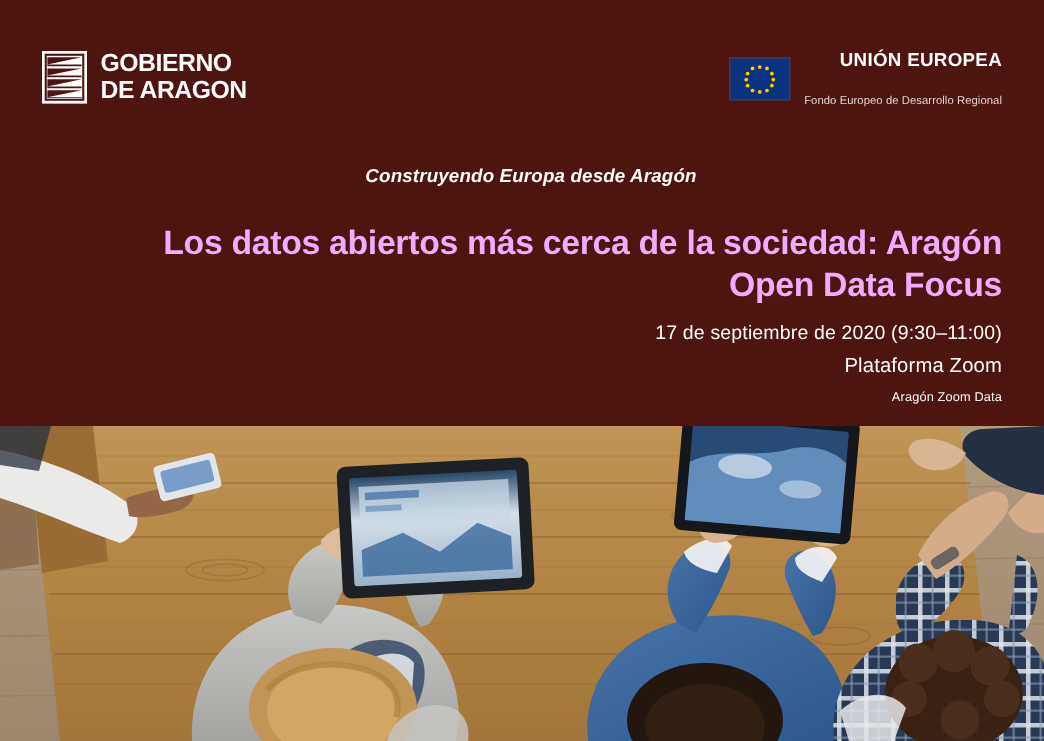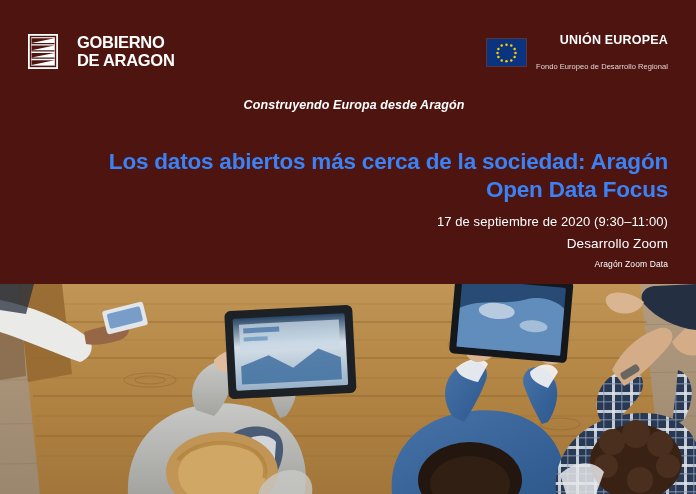--- a/index.html
+++ b/index.html
@@ -41,21 +41,21 @@
   }
   .gov-mark {
     width: 30px;
     height: 35px;
     background: #ffffff;
     position: relative;
     flex: none;
   }
   .gov-mark svg { display: block; }
   .gov-words {
-    margin-left: 19px;
+    margin-left: 9px;
     color: #ffffff;
     font-weight: bold;
     font-size: 16.5px;
     line-height: 17.5px;
     letter-spacing: -0.3px;
     display: flex;
     flex-direction: column;
     justify-content: center;
     white-space: nowrap;
   }
@@ -97,38 +97,38 @@
     line-height: 11px;
     letter-spacing: 0.05px;
     margin-top: 14px;
   }
 
   
   .tagline {
     position: absolute;
     left: 0;
     right: 0;
-    top: 98px;
+    top: 110px;
     text-align: center;
     color: #ffffff;
     font-size: 12.5px;
     font-weight: bold;
     font-style: italic;
     letter-spacing: 0.1px;
     padding-left: 12px;
   }
 
   
   .title {
     position: absolute;
     right: 28px;
     top: 148px;
     width: 600px;
     text-align: right;
-    color: #3b82f6;
+    color: #f0abfc;
     font-size: 22.5px;
     font-weight: bold;
     line-height: 28px;
     letter-spacing: -0.2px;
   }
 
   .meta {
     position: absolute;
     right: 28px;
     top: 211px;
@@ -218,21 +218,21 @@
 
     <div class="tagline">Construyendo Europa desde Aragón</div>
 
     <div class="title">
       <span>Los datos abiertos más cerca de la sociedad: Aragón Open</span>
       <span>Data Focus</span>
     </div>
 
     <div class="meta">
       <div class="meta-date">17 de septiembre de 2020  (9:30–11:00)</div>
-      <div class="meta-platform">Desarrollo Zoom</div>
+      <div class="meta-platform">Plataforma Zoom</div>
       <div class="meta-brand">Aragón Zoom Data</div>
     </div>
   </div>
 
   <div class="photo">
     <svg width="696" height="210" viewBox="0 0 696 210" preserveAspectRatio="xMidYMid slice">
       <defs>
         <linearGradient id="woodA" x1="0" y1="0" x2="0" y2="1">
           <stop offset="0%" stop-color="#c79a58"></stop>
           <stop offset="45%" stop-color="#b98b48"></stop>

